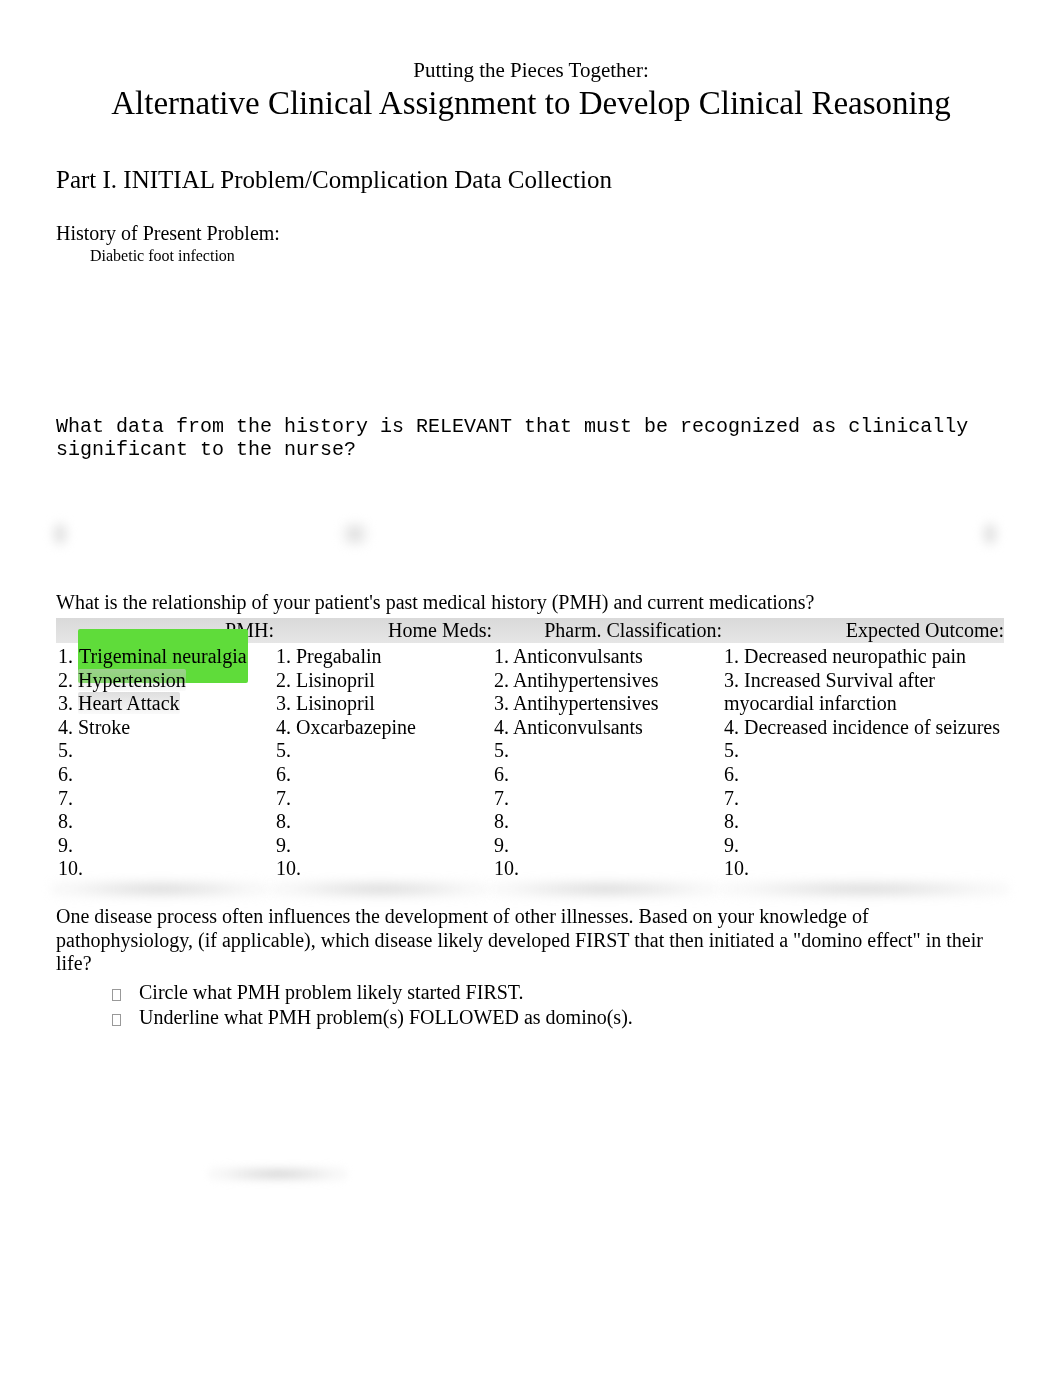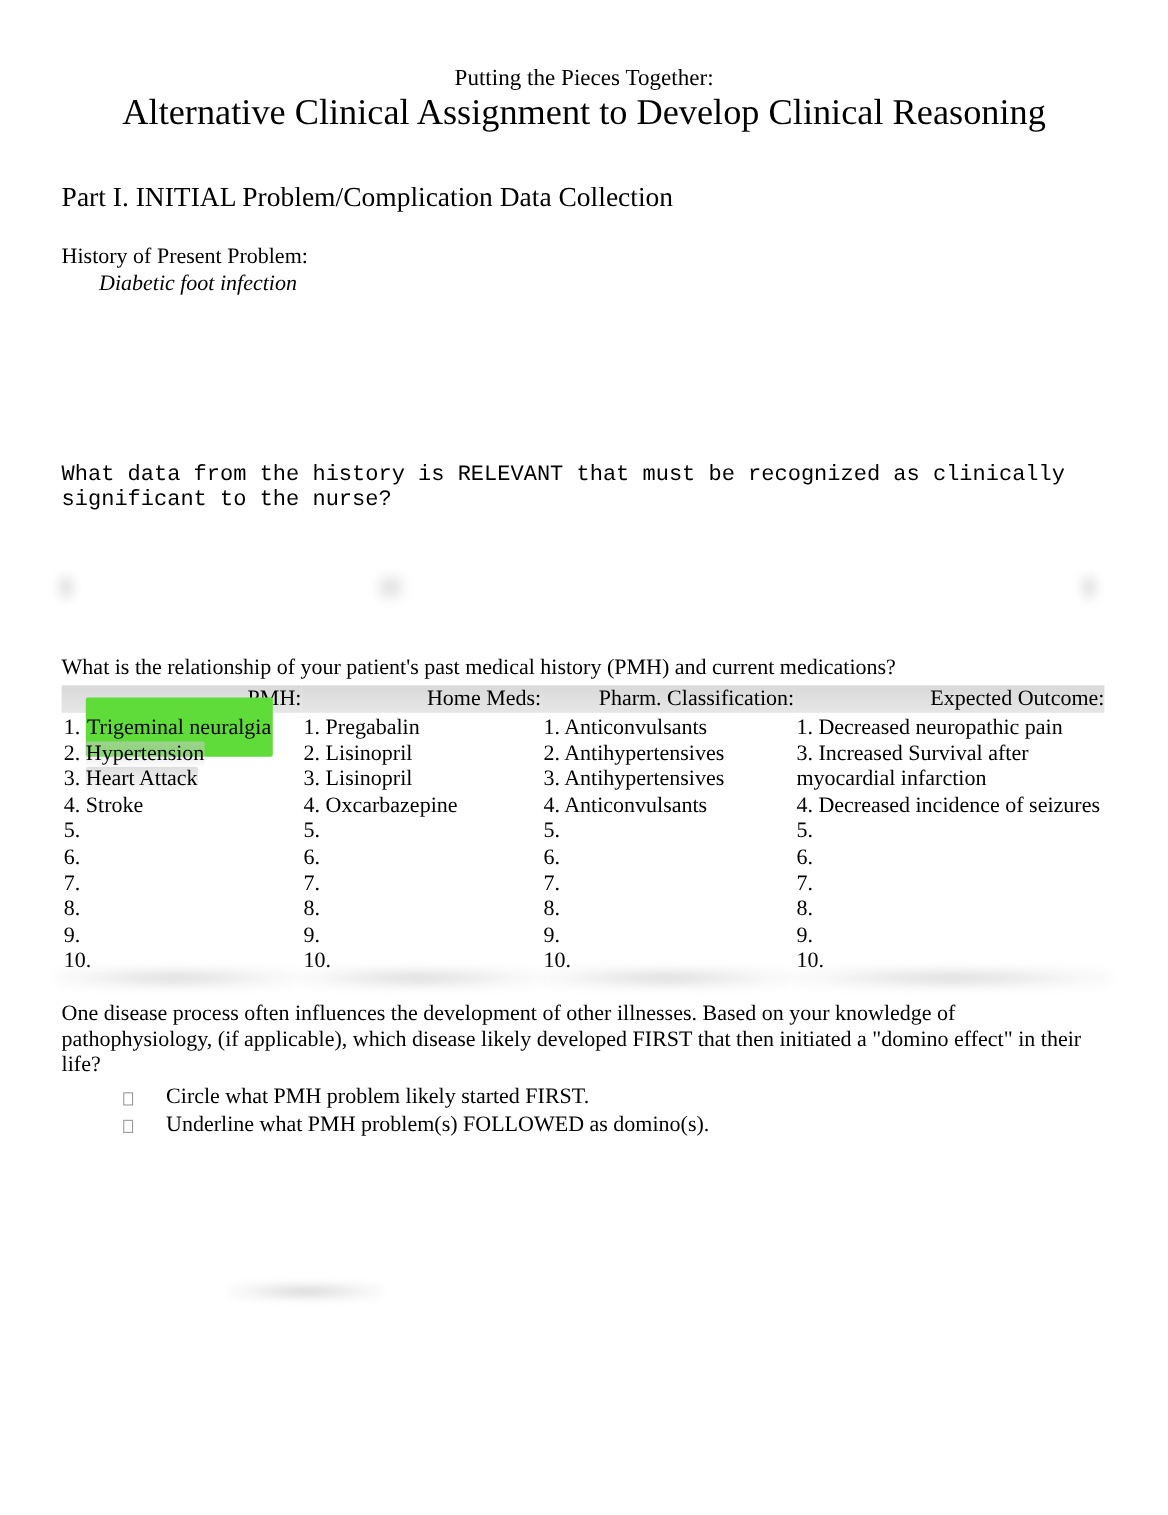--- a/index.html
+++ b/index.html
@@ -24,24 +24,23 @@
   }
   .section-heading {
     font-size: 25px;
     margin-bottom: 28px;
   }
   .label {
     font-size: 20px;
     margin-bottom: 2px;
   }
   .indent {
-    font-size: 20px;
+    font-size: 16px;
     margin-left: 34px;
     margin-bottom: 150px;
-    font-style: italic;
   }
   .prompt {
     font-size: 20px;
     margin-bottom: 130px;
     font-family: Liberation Mono, monospace;
   }
   .blur-bar {
     position: absolute;
     left: 0;
     width: 1062px;
@@ -98,21 +97,21 @@
     line-height: 1.18;
     margin-bottom: 4px;
   }
   .domino-list {
     font-size: 20px;
     margin-left: 56px;
   }
   .domino-list .li {
     display: flex;
     align-items: baseline;
-    gap: 30px;
+    gap: 18px;
     line-height: 1.25;
   }
   .bullet-square {
     width: 9px;
     height: 12px;
     border: 1px solid #999;
     display: inline-block;
     flex-shrink: 0;
     position: relative;
     top: 2px;

